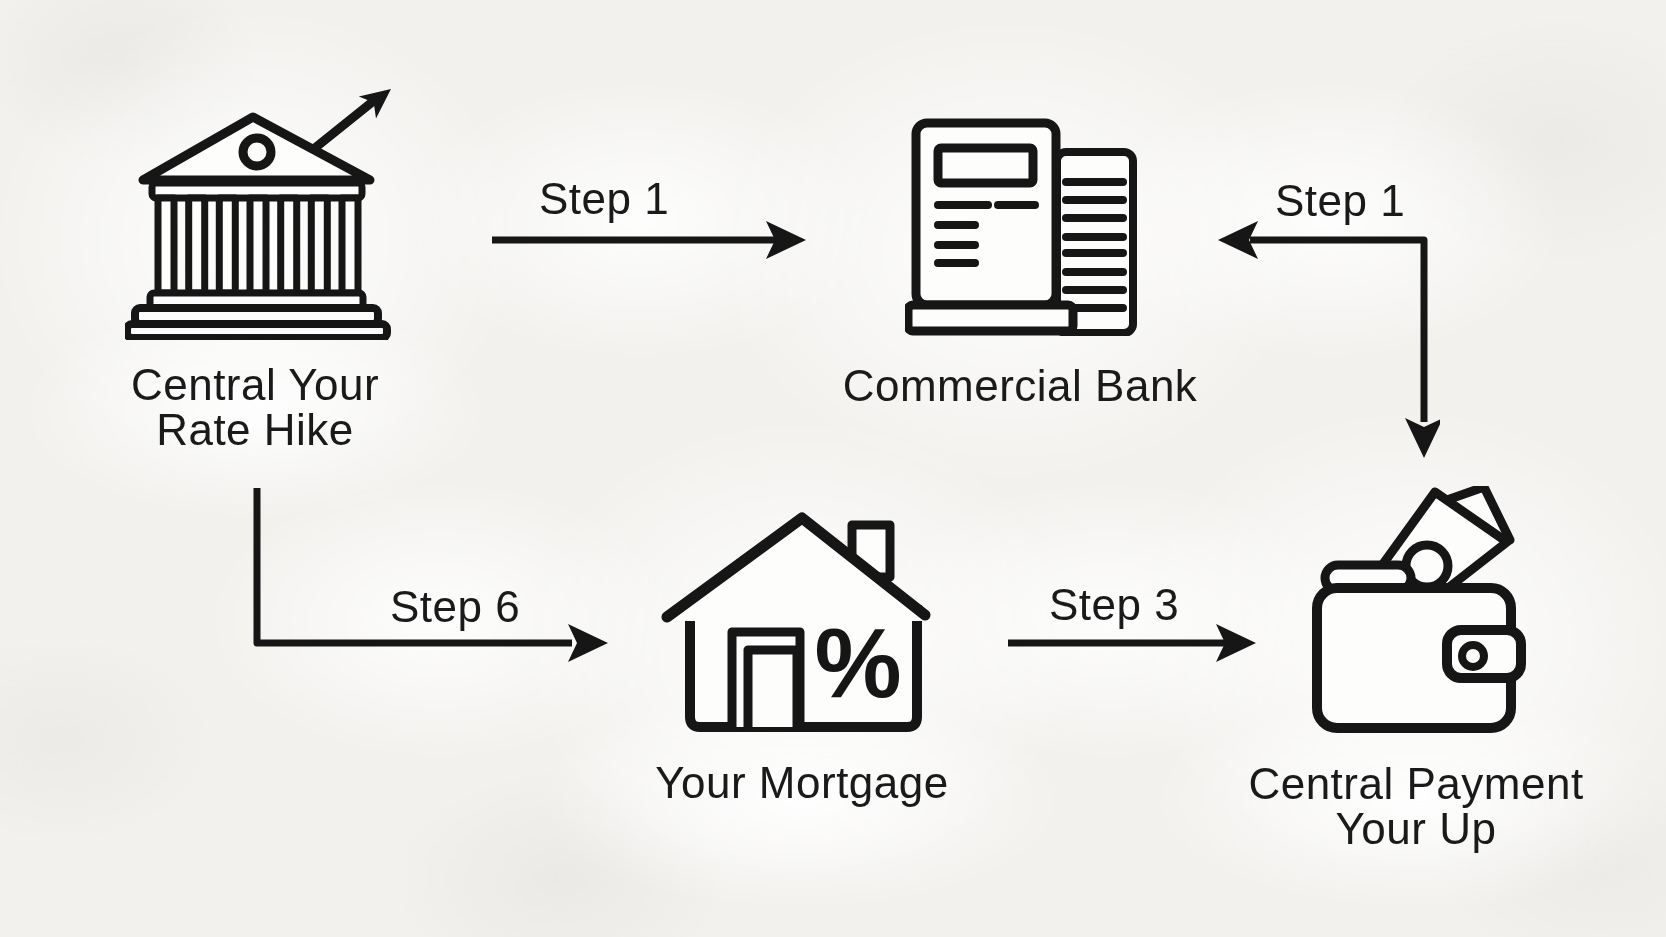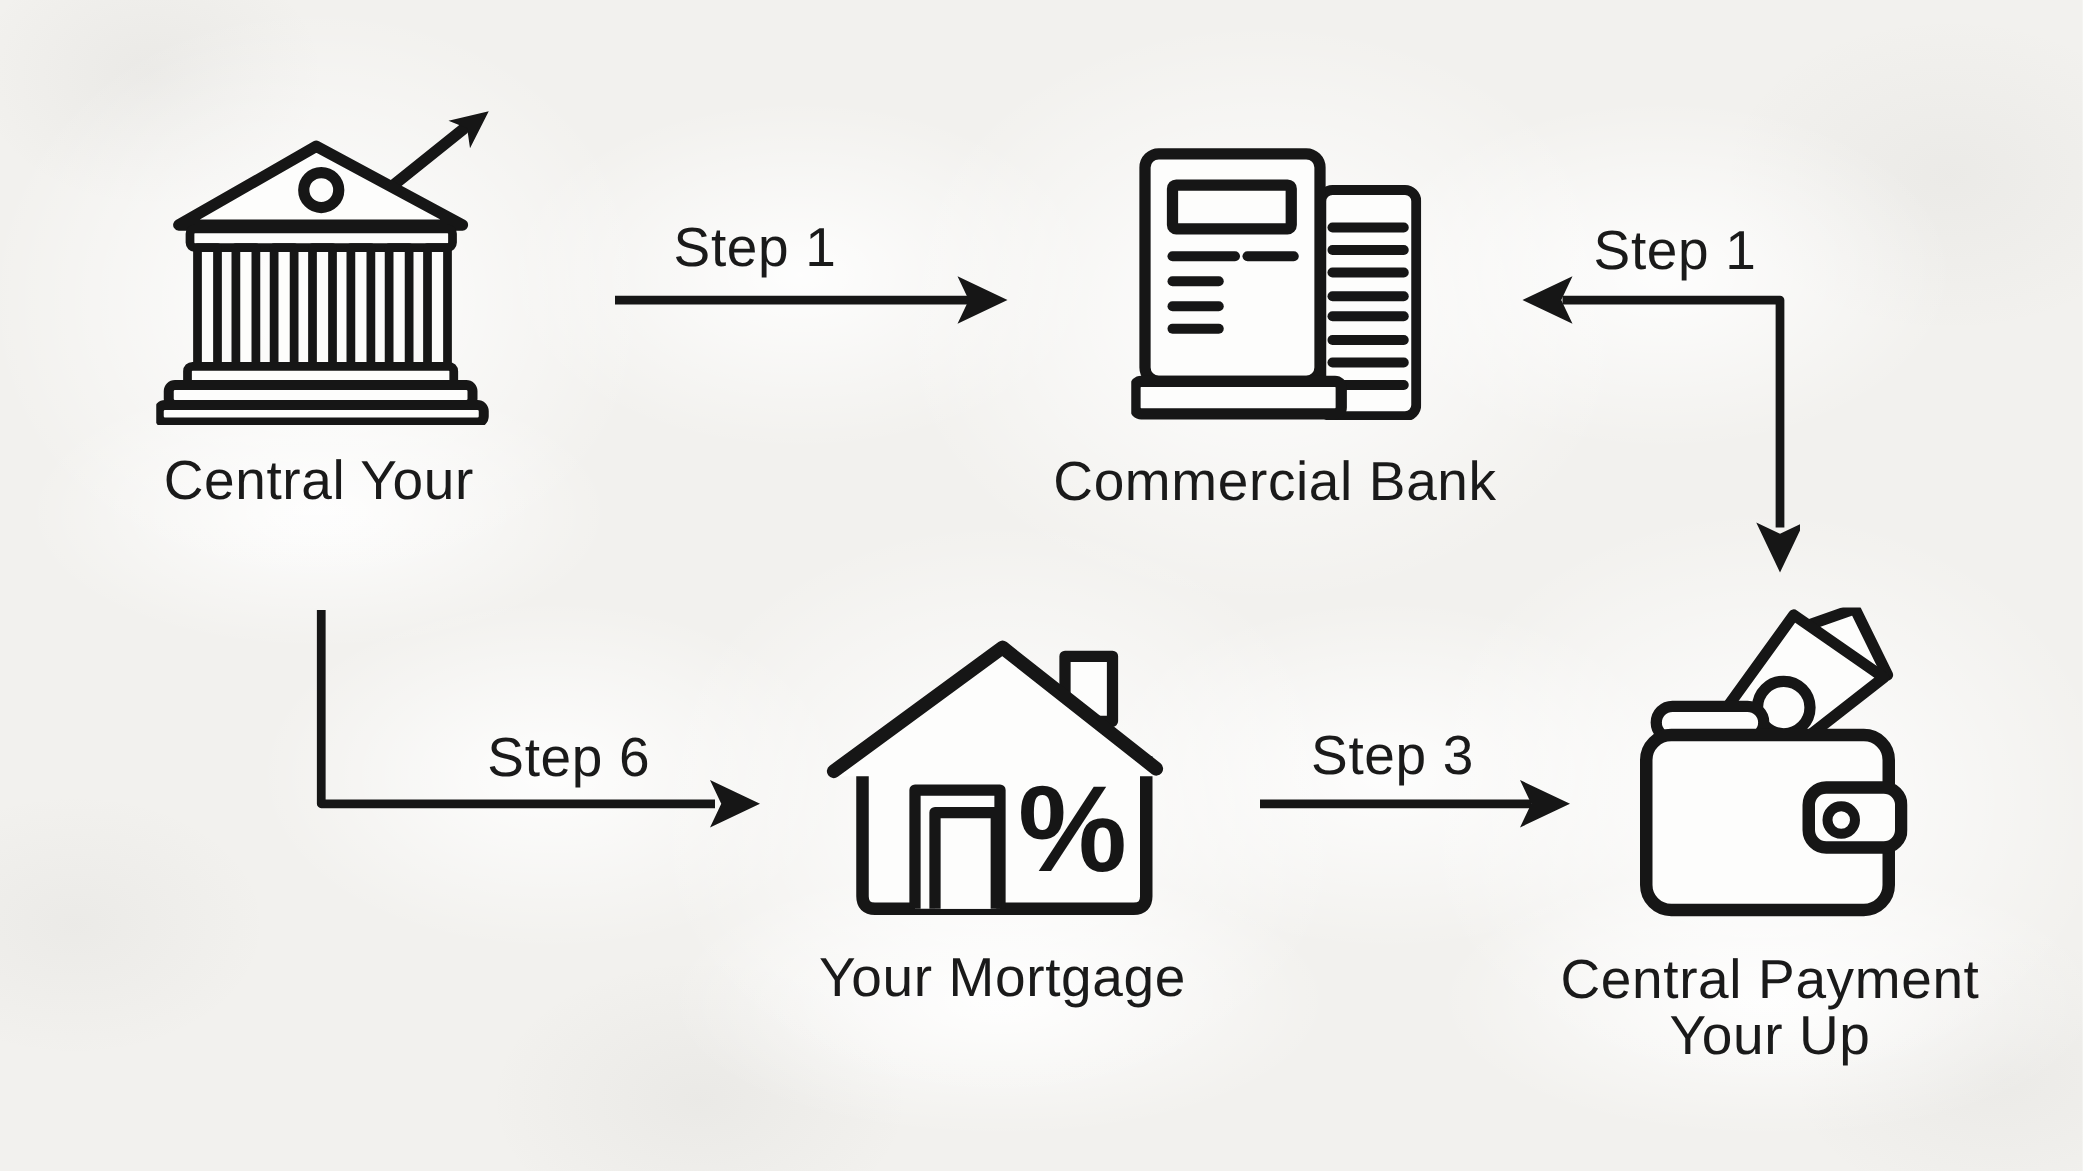--- a/index.html
+++ b/index.html
@@ -156,20 +156,21 @@
     <polygon class="solid" points="224,246 205,206 224,215 243,206"></polygon>
   </svg>
 
   <div class="label" style="left:604px;top:176px">Step 1</div>
   <div class="label" style="left:455px;top:584px">Step 6</div>
   <div class="label" style="left:1114px;top:582px">Step 3</div>
   <div class="label" style="left:1340px;top:178px">Step 1</div>
 
   <div class="label" style="left:255px;top:362px">
     <div>Central Your</div>
+    <div>Rate Hike</div>
   </div>
 
   <div class="label" style="left:1020px;top:363px">
     <div>Commercial Bank</div>
   </div>
 
   <div class="label" style="left:802px;top:760px">
     <div>Your Mortgage</div>
   </div>
 

